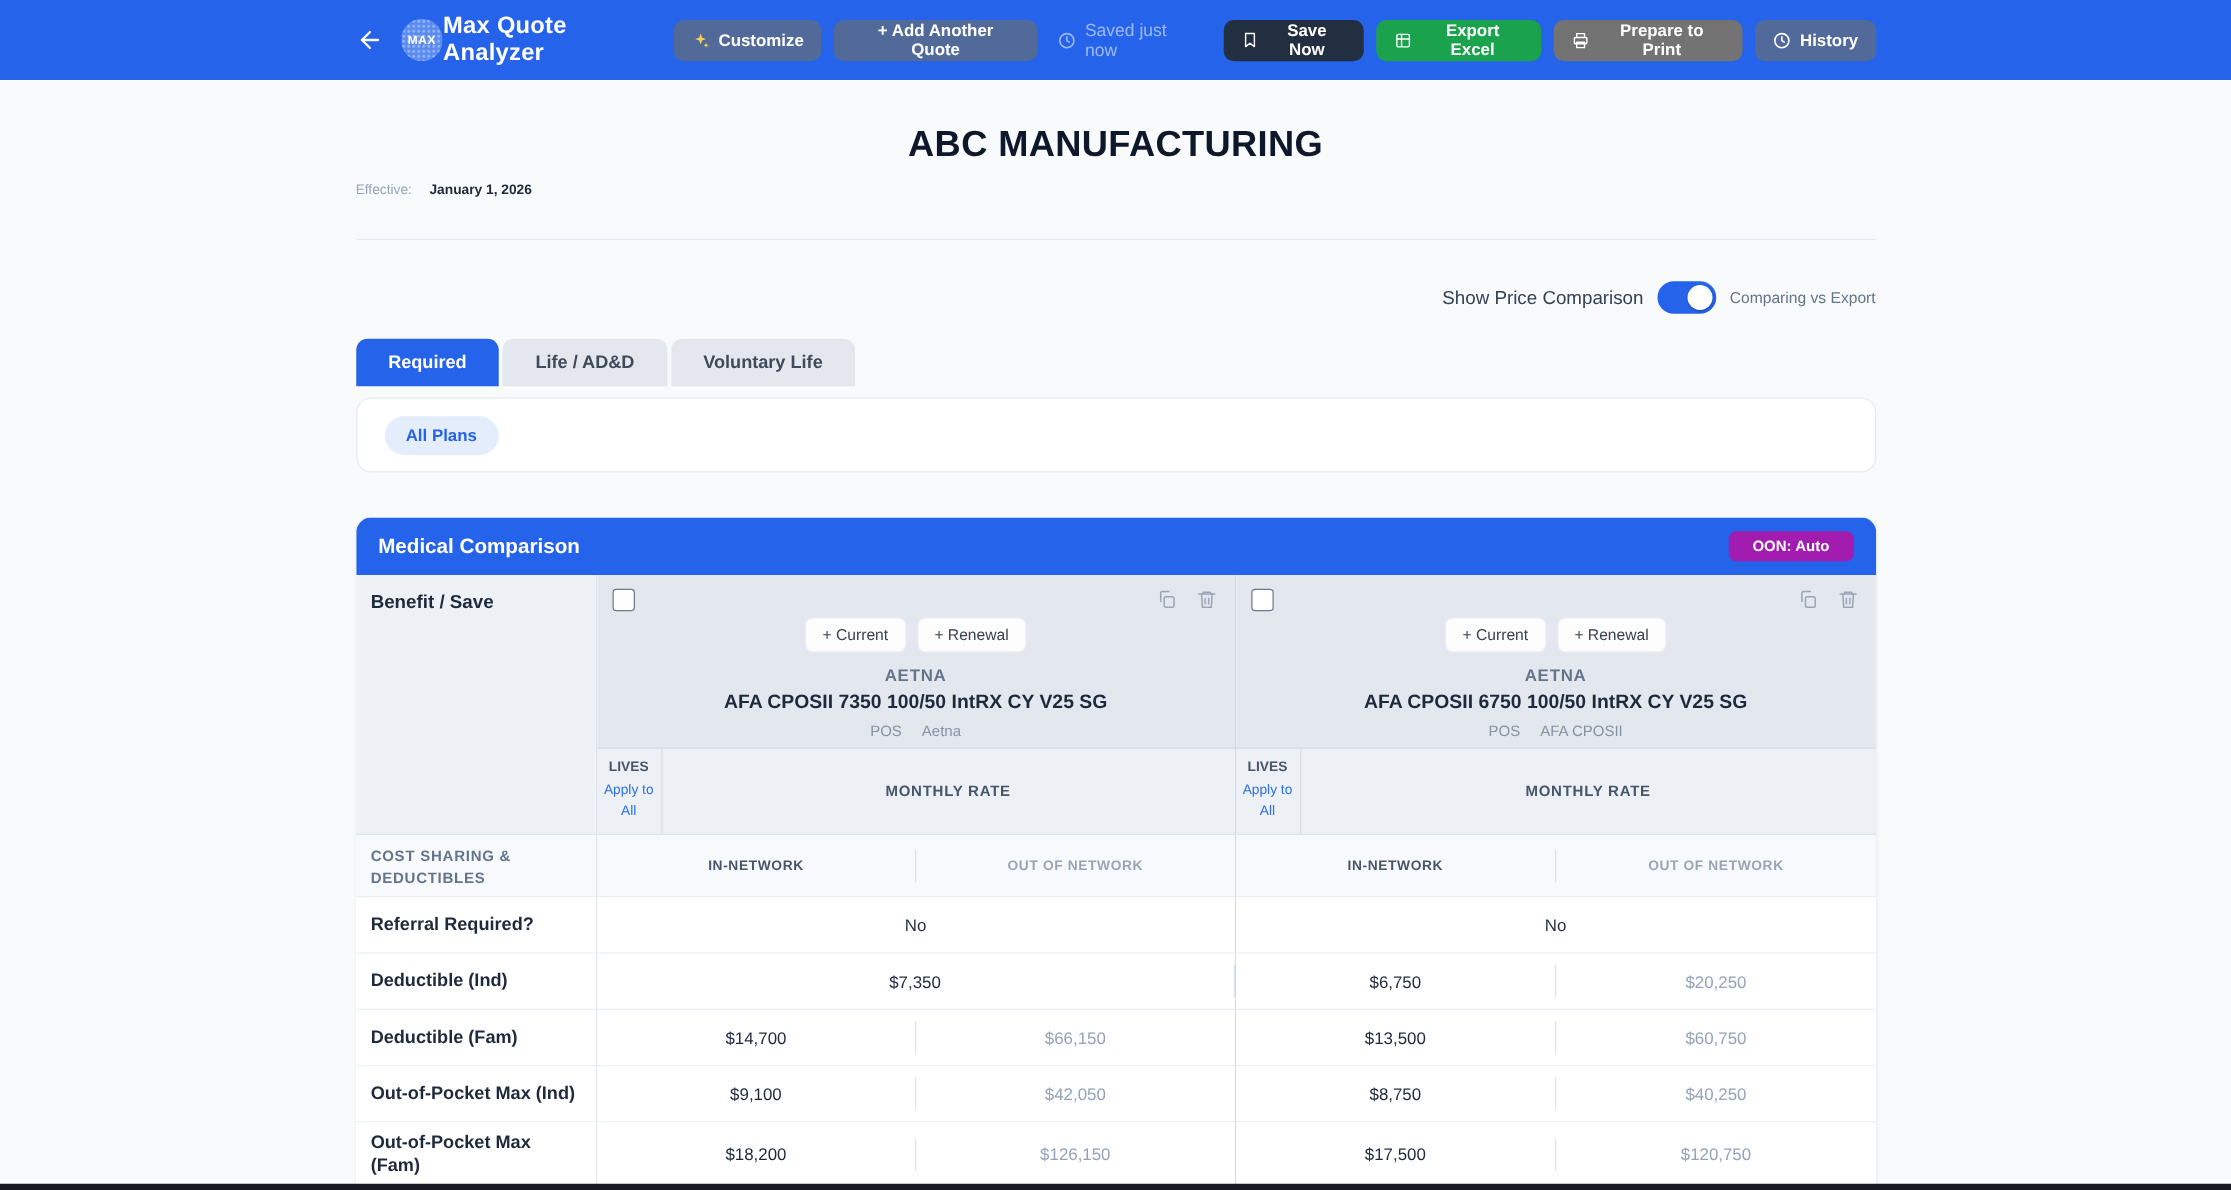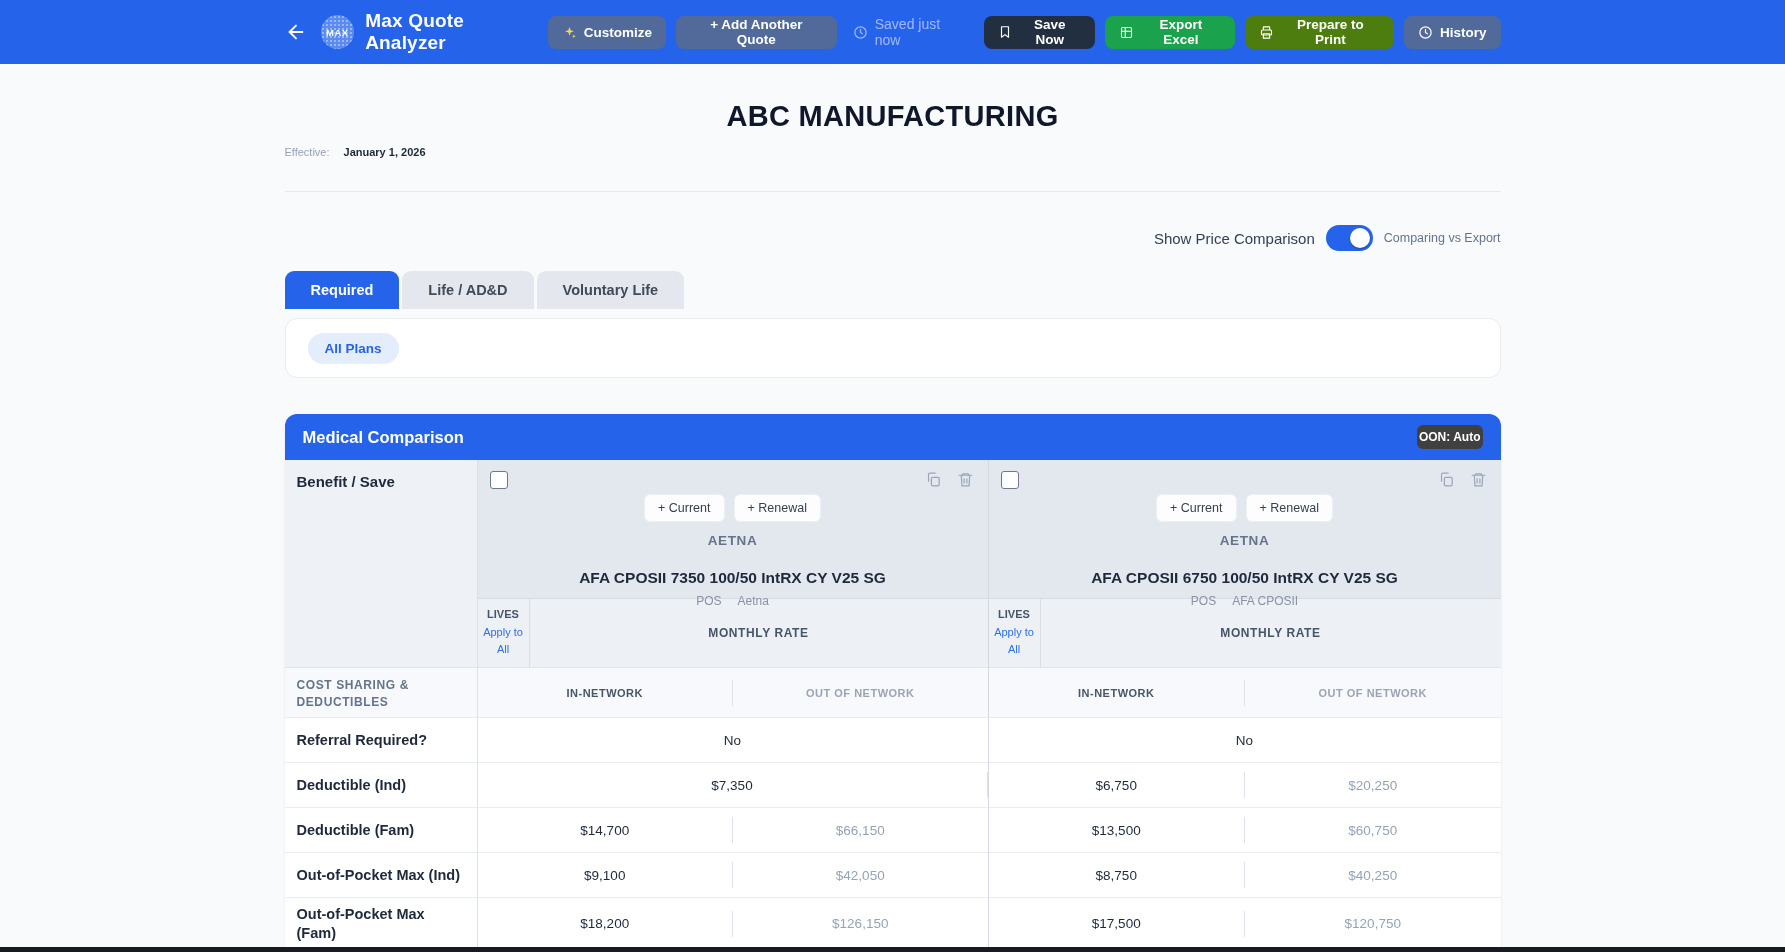--- a/index.html
+++ b/index.html
@@ -13,33 +13,33 @@
   
   .navbar { height:64px; background:#2563eb; }
   .navbar .container { height:100%; display:flex; align-items:center; }
   .back-btn { background:none;border:none;cursor:pointer; display:flex; align-items:center; margin-right:14px; }
   .logo-circle {
     width:34px;height:34px;border-radius:50%;
     background-color:#5b8bf0;
     background-image:radial-gradient(rgba(255,255,255,.38) 1px, transparent 1.2px);
     background-size:4px 4px;
     display:flex;align-items:center;justify-content:center;
-    color:#fff;font-size:9.5px;font-weight:800;letter-spacing:.5px; margin-right:11px;
+    color:#fff;font-size:9.5px;font-weight:800;letter-spacing:.5px; 
   }
   .app-title { color:#fff; font-size:19px; font-weight:800; letter-spacing:.2px; }
   .nav-actions { margin-left:auto; display:flex; align-items:center; gap:10px; }
   .nav-btn {
     height:33px; display:inline-flex; align-items:center; gap:7px;
     padding:0 14px; border:none; border-radius:8px; cursor:pointer;
     font-family:inherit; font-size:13.5px; font-weight:700; color:#fff;
   }
   .nav-btn.gray   { background:rgba(92,108,134,.80); }
   .nav-btn.dark   { background:#222f41; }
   .nav-btn.green  { background:#1ba24c; }
-  .nav-btn.lblue  { background:#4d7c0f; }
+  .nav-btn.lblue  { background:#737373; }
   .saved-status { display:inline-flex; align-items:center; gap:7px; color:rgba(255,255,255,.55); font-size:14px; padding:0 6px; }
   .icon { display:inline-flex; }
 
   
   .company-title { margin-top:36px; text-align:center; font-size:29px; font-weight:800; color:#0f172a; letter-spacing:.3px; }
   .effective-row { margin-top:13px; display:flex; justify-content:flex-start; align-items:baseline; gap:14px; font-size:11px; }
   .effective-label { color:#94a3b8; }
   .effective-date  { color:#1f2937; font-weight:700; }
   .divider { border:none; border-top:1px solid #e5eaf0; margin-top:33px; }
 
@@ -64,41 +64,41 @@
   }
   .chip {
     background:#e3edfb; color:#2563eb; font-size:13.5px; font-weight:700;
     padding:8px 17px; border-radius:999px; border:none; cursor:pointer; font-family:inherit;
   }
 
   
   .panel { margin-top:36px; border-radius:12px 12px 0 0; overflow:hidden; box-shadow:0 1px 3px rgba(15,23,42,.08); }
   .panel-header { background:#2563eb; height:46px; display:flex; align-items:center; justify-content:space-between; padding:0 18px; }
   .panel-title { color:#fff; font-size:16.5px; font-weight:800; }
-  .oon-badge { background:#404040; color:#fff; font-size:12px; font-weight:700; padding:5px 2px; border-radius:6px;margin-left:24px; }
+  .oon-badge { background:#a21caf; color:#fff; font-size:12px; font-weight:700; padding:5px 19px; border-radius:6px;margin-left:24px; }
 
   .cmp-grid { display:grid; grid-template-columns:193px 511px 512px; background:#fff; }
   .col1-border { border-right:1px solid #dbe1ea; }
   .plan1-border { border-right:1px solid #d2d9e3; }
 
   .cell-benefit {
     grid-row:1 / 3; background:#eef2f7; padding:13px 12px;
     font-size:15px; font-weight:700; color:#1e293b; border-bottom:1px solid #dfe5ec;
   }
   .plan-head { background:#e3e8ef; height:139px; position:relative; padding-top:34px; text-align:center; border-bottom:1px solid #d6dce5; }
   .plan-checkbox { position:absolute; top:11px; left:12px; width:18px; height:18px; background:#fff; border:1.5px solid #6b7a90; border-radius:3px; cursor:pointer; }
   .head-icons { position:absolute; top:11px; right:14px; display:flex; gap:15px; }
   .icon-btn { background:none; border:none; cursor:pointer; padding:0; display:flex; }
   .mini-btn-row { display:flex; justify-content:center; gap:9px; }
   .mini-btn {
     background:#fdfdfe; border:1px solid #eceff4; border-radius:6px; cursor:pointer; font-family:inherit;
     font-size:12.5px; font-weight:500; color:#374151; padding:6px 13px;
   }
   .carrier { margin-top:11px; font-size:13.5px; font-weight:700; color:#64748b; letter-spacing:.6px; }
-  .plan-name { margin-top:21px; font-size:15.5px; font-weight:800; color:#1e293b; }
+  .plan-name { margin-top:5px; font-size:15.5px; font-weight:800; color:#1e293b; }
   .plan-tags { margin-top:7px; display:flex; justify-content:center; gap:16px; font-size:12px; color:#8792a3; }
 
   .lives-cell { background:#edf1f6; height:69px; display:flex; border-bottom:1px solid #dfe5ec; }
   .lives-sub { width:52px; border-right:1px solid #d9dfe8; display:flex; flex-direction:column; align-items:center; justify-content:center; gap:4px; }
   .lives-label { font-size:11px; font-weight:800; color:#475569; }
   .apply-all { background:none; border:none; cursor:pointer; font-family:inherit; font-size:11px; color:#2f6fe4; width:48px; line-height:1.55; }
   .rate-area { flex:1; display:flex; align-items:center; justify-content:center; font-size:12px; font-weight:800; color:#475569; letter-spacing:.6px;text-align:right; }
 
   .section-left {
     background:#f7f9fc; padding:9px 12px; font-size:12px; font-weight:800; color:#64748b;

